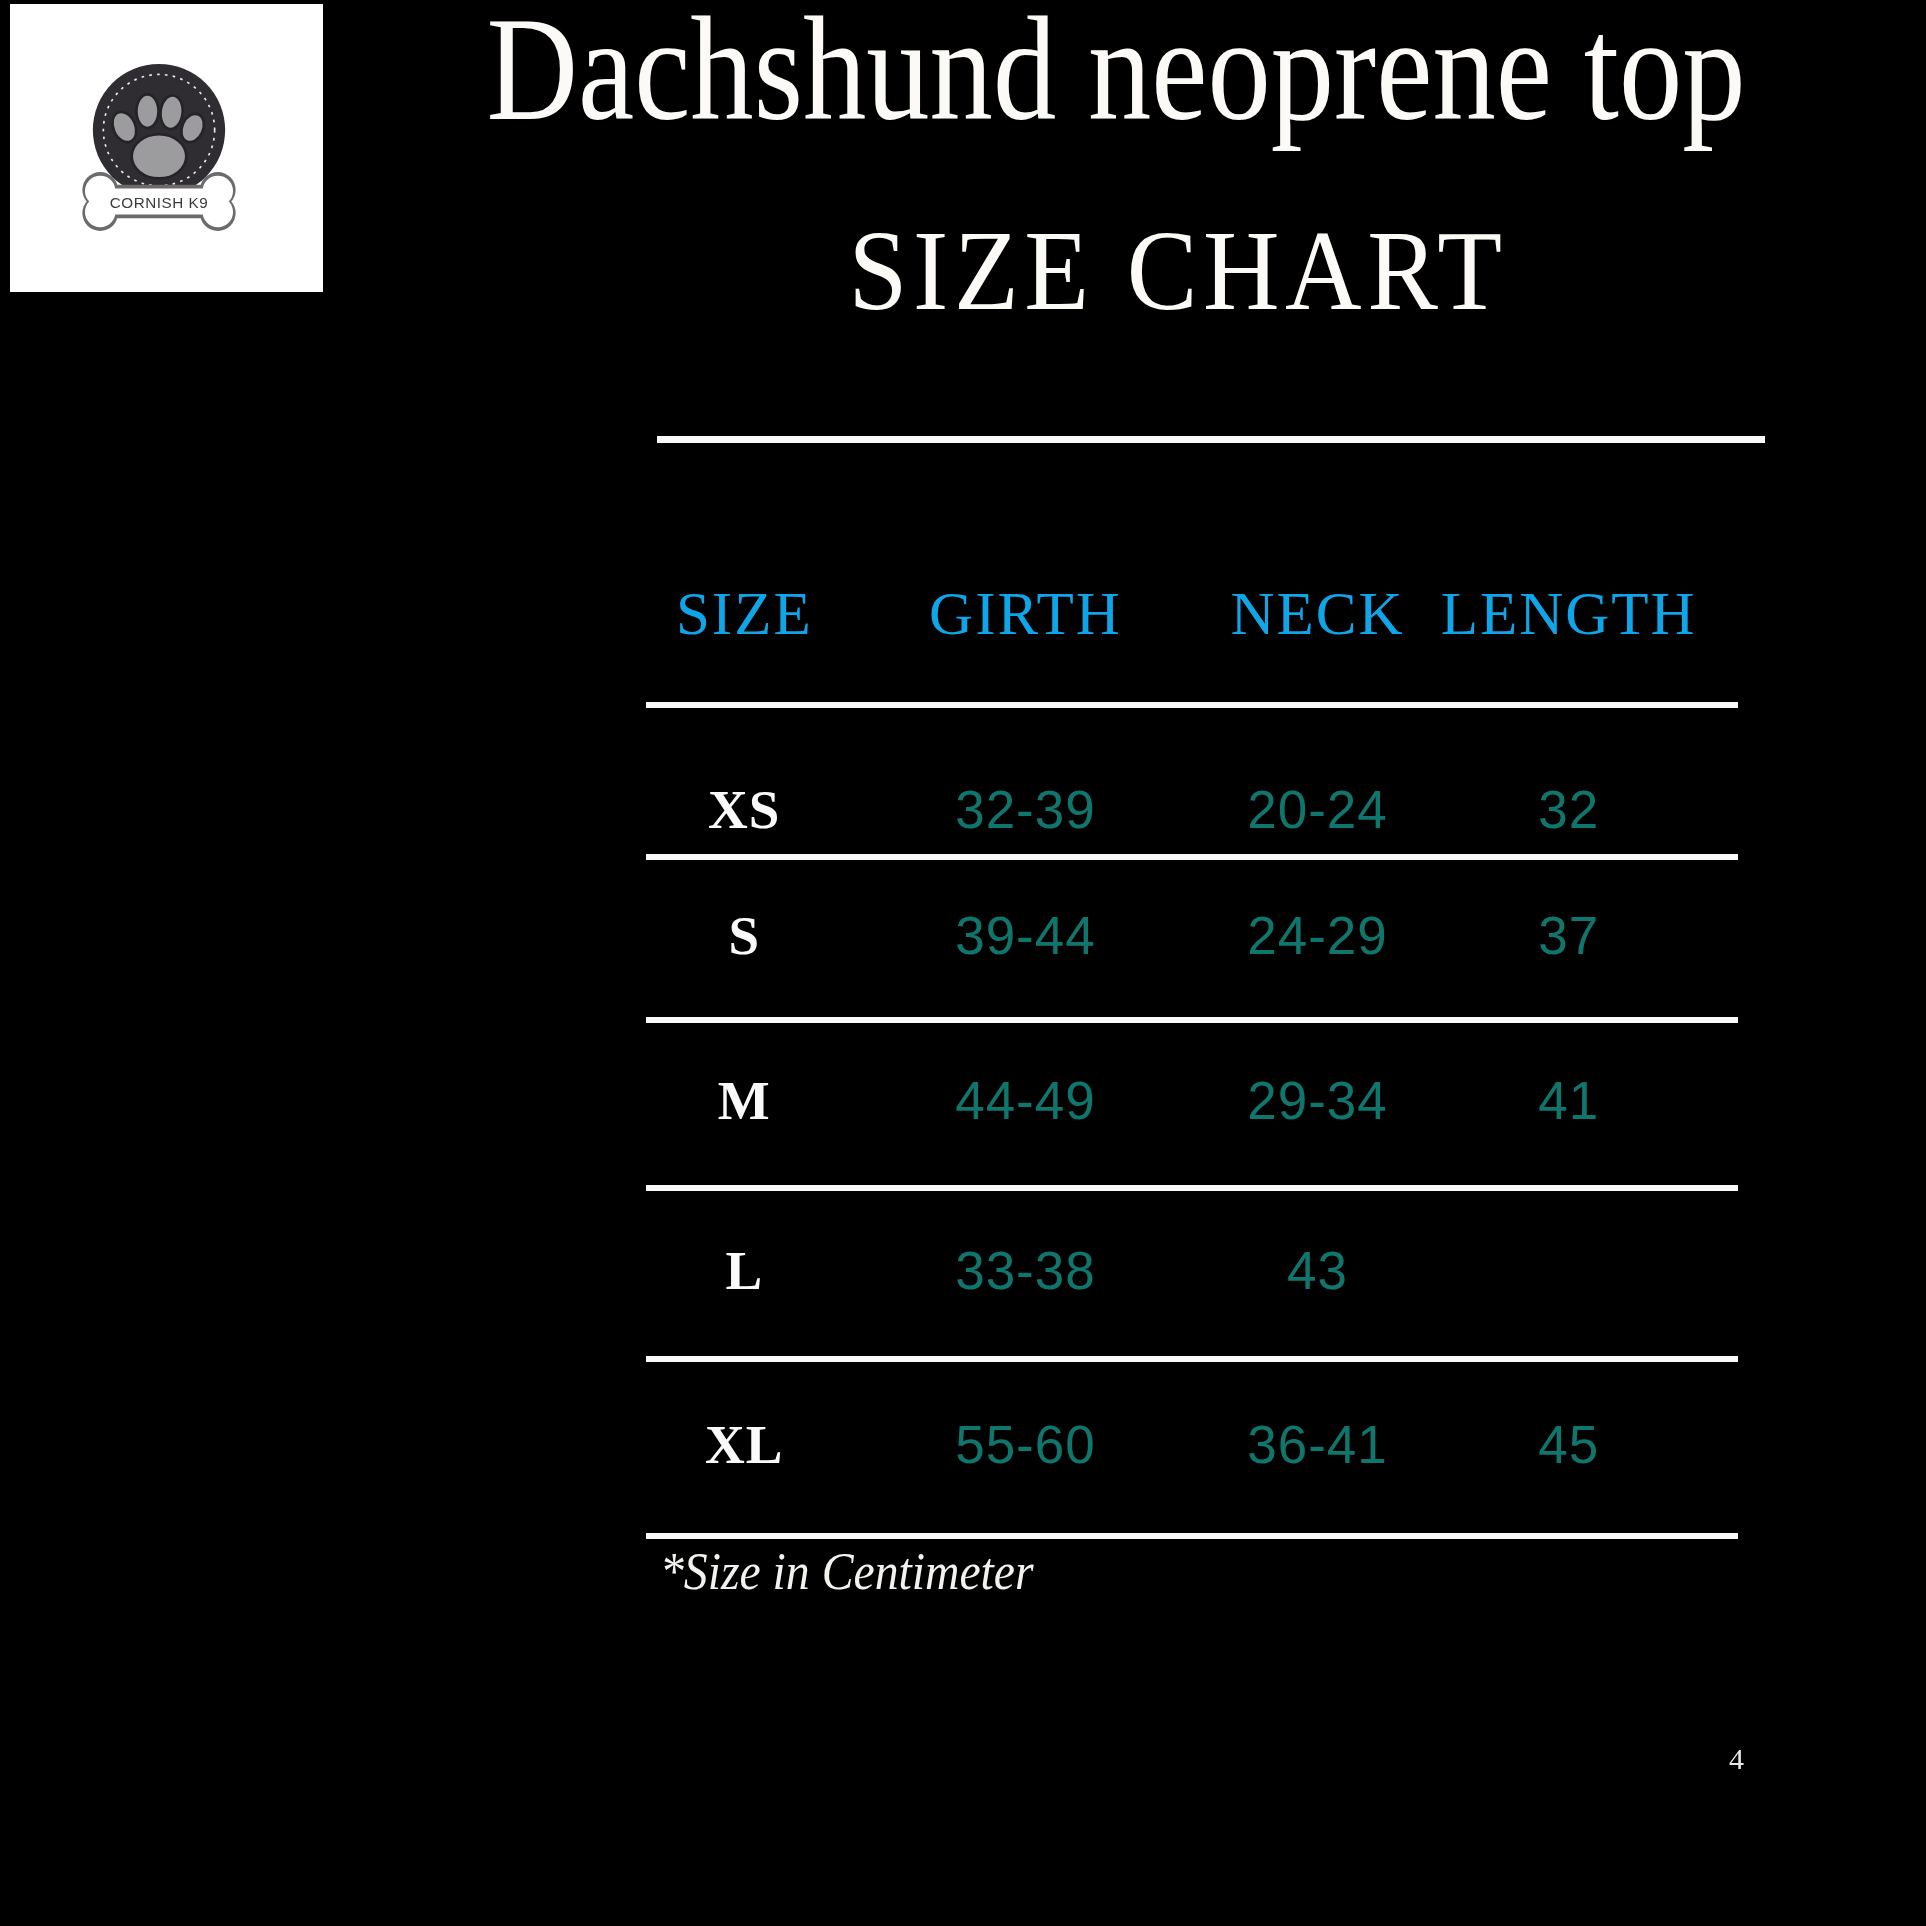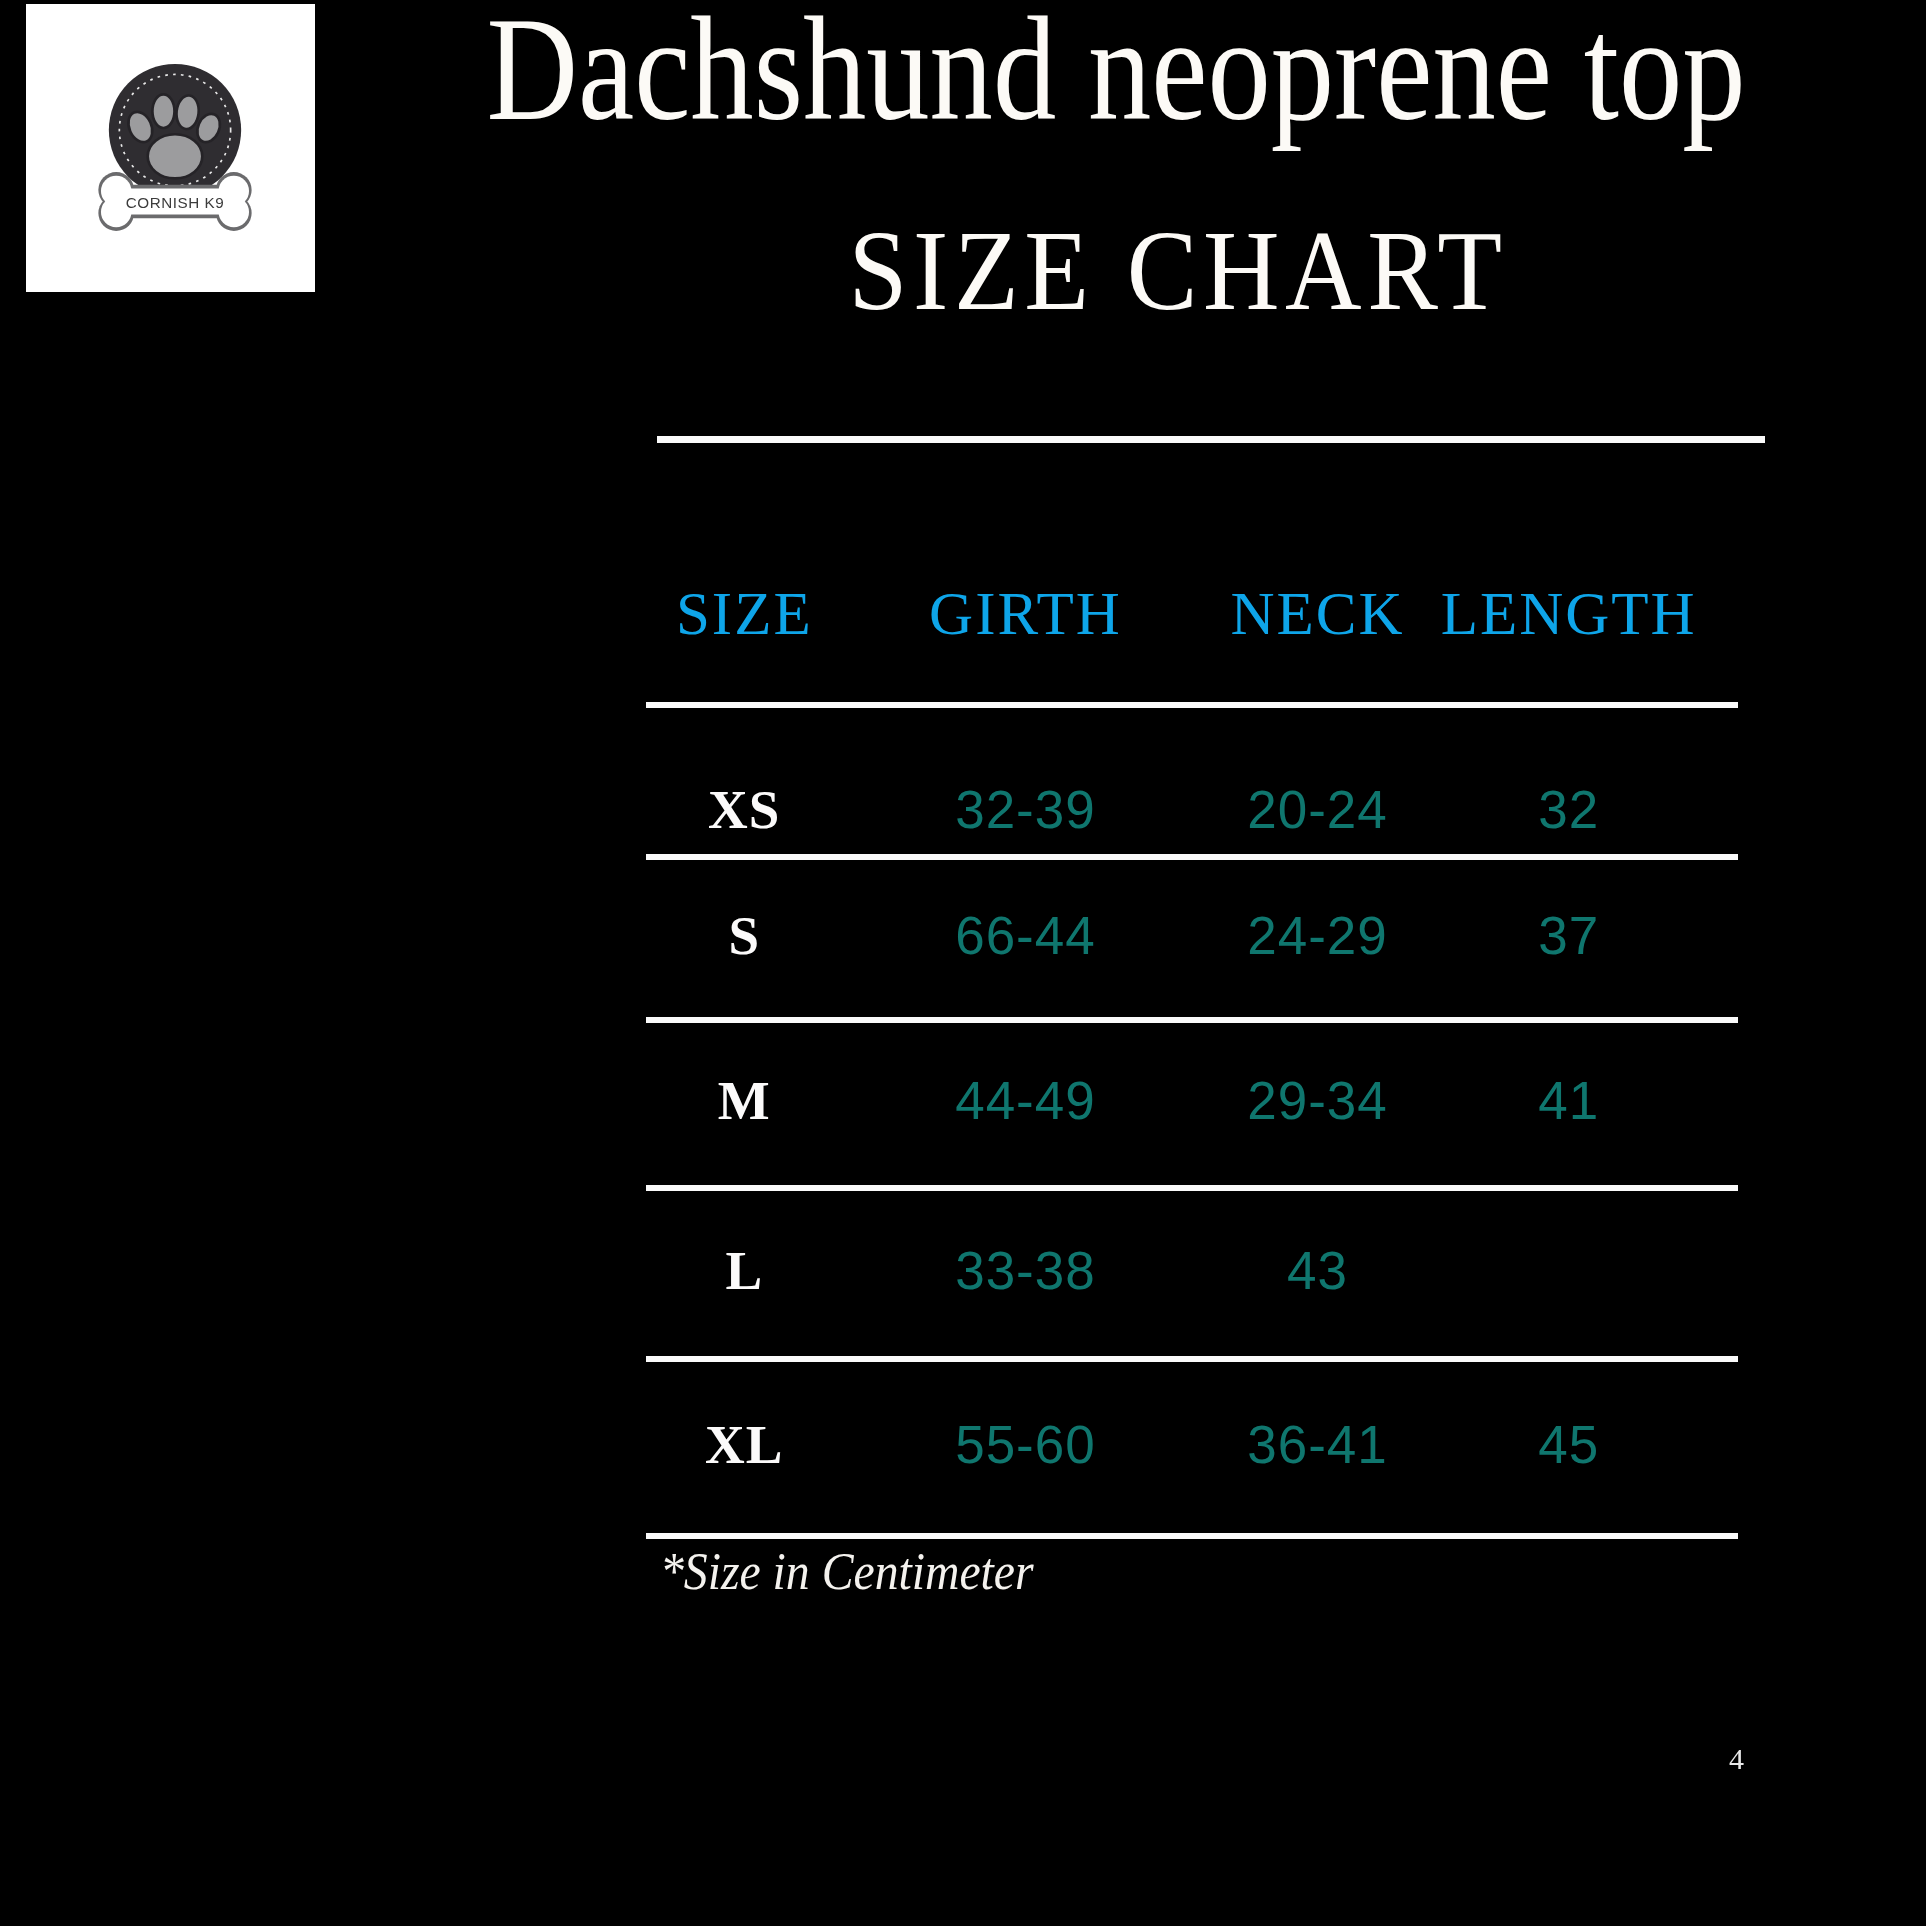--- a/index.html
+++ b/index.html
@@ -1,20 +1,20 @@
 <!DOCTYPE html>
 <html><head>
 <meta charset="utf-8">
 <style>
   html,body{margin:0;padding:0;background:#000;}
   .page{position:relative;width:1927px;height:1927px;background:#000000;overflow:hidden;
         font-family:"Liberation Serif", serif;color:#fdfcfa;}
 
   
-  .logo-box{position:absolute;left:10px;top:4px;width:289px;height:288px;background:#ffffff;margin-left:16px;}
+  .logo-box{position:absolute;left:10px;top:4px;width:313px;height:288px;background:#ffffff;}
   .logo-box svg{position:absolute;left:44px;top:40px;}
 
   
   .title-wrap{position:absolute;left:1116px;top:-6px;}
   .title{display:block;white-space:nowrap;font-size:149px;line-height:149px;
          transform:translateX(-50%) scaleX(0.85);transform-origin:center top;
          font-family:"Liberation Serif", serif;color:#fcfaf6;}
 
   .heading-wrap{position:absolute;left:1178px;top:214px;}
   .heading{display:block;white-space:nowrap;font-size:114px;line-height:114px;letter-spacing:6px;
@@ -104,21 +104,21 @@
   <div id="rows-host">
     <div class="trow" style="top: 748px; margin-top: 32px;">
       <div class="cell c-size">XS</div>
       <div class="cell c-num">32-39</div>
       <div class="cell c-num">20-24</div>
       <div class="cell c-num">32</div>
     </div>
 
     <div class="trow" style="top: 906px;">
       <div class="cell c-size">S</div>
-      <div class="cell c-num">66-44</div>
+      <div class="cell c-num">39-44</div>
       <div class="cell c-num">24-29</div>
       <div class="cell c-num">37</div>
     </div>
 
     <div class="trow" style="top: 1071px;">
       <div class="cell c-size">M</div>
       <div class="cell c-num">44-49</div>
       <div class="cell c-num">29-34</div>
       <div class="cell c-num">41</div>
     </div>

